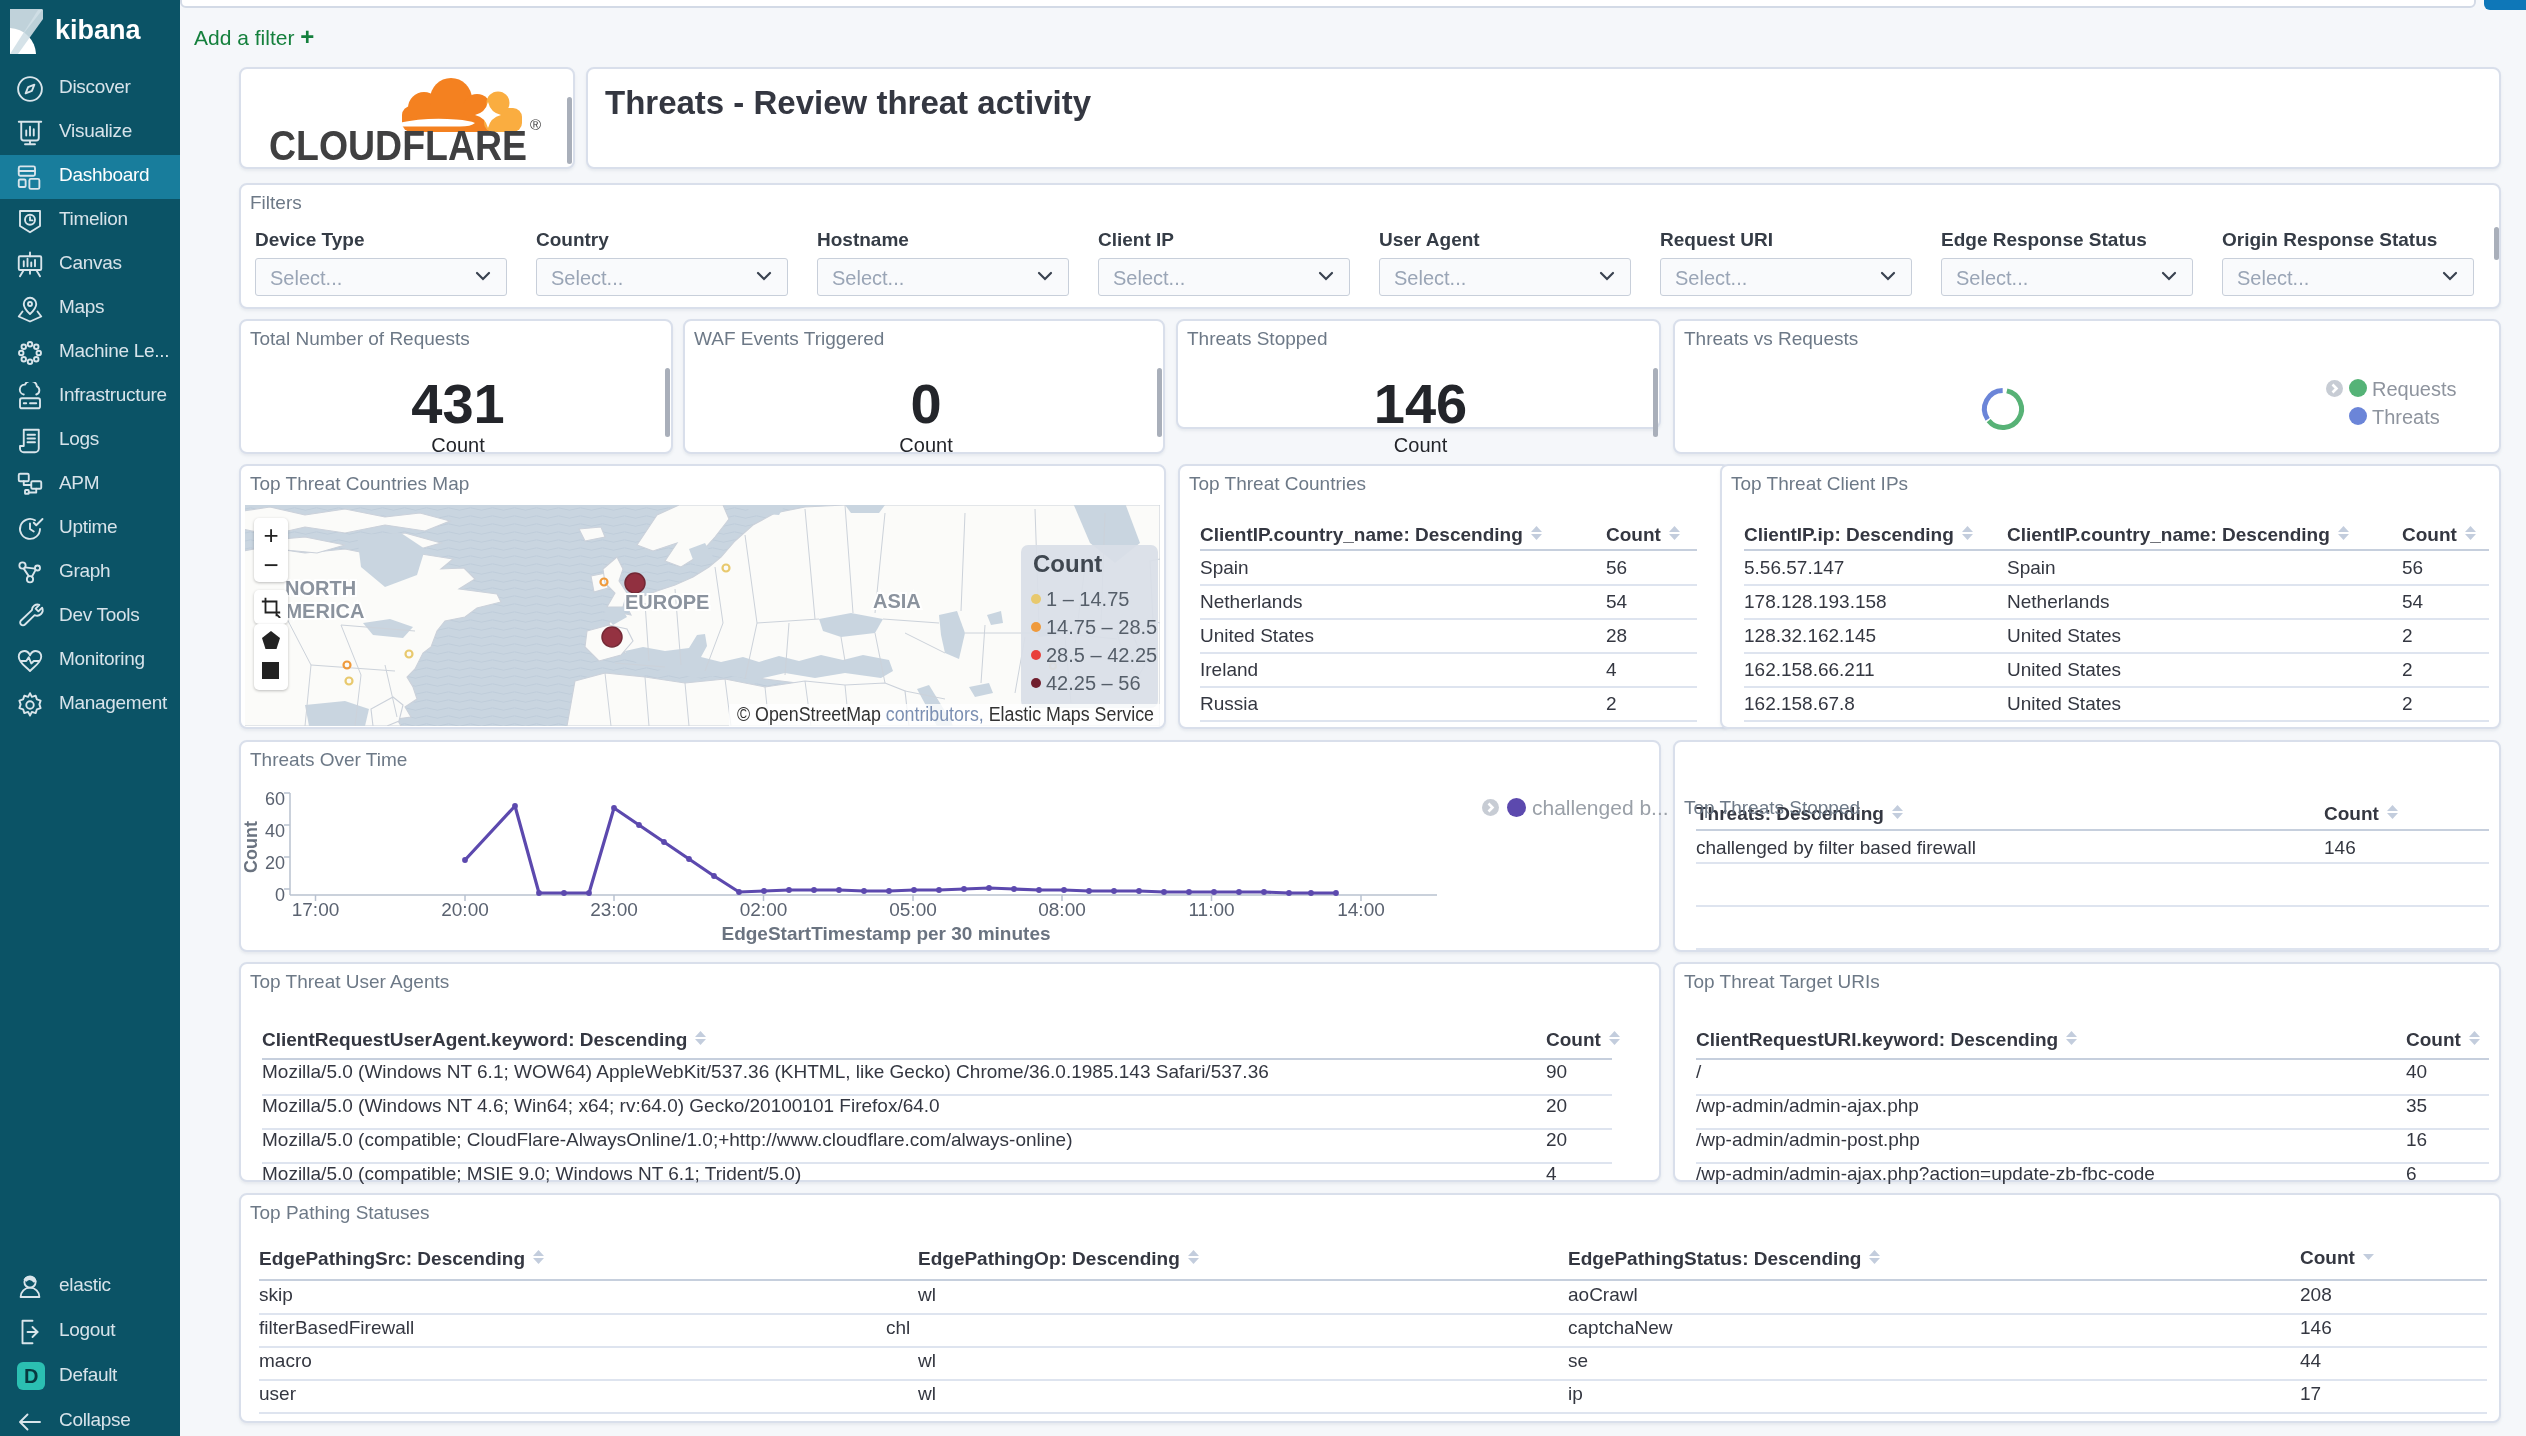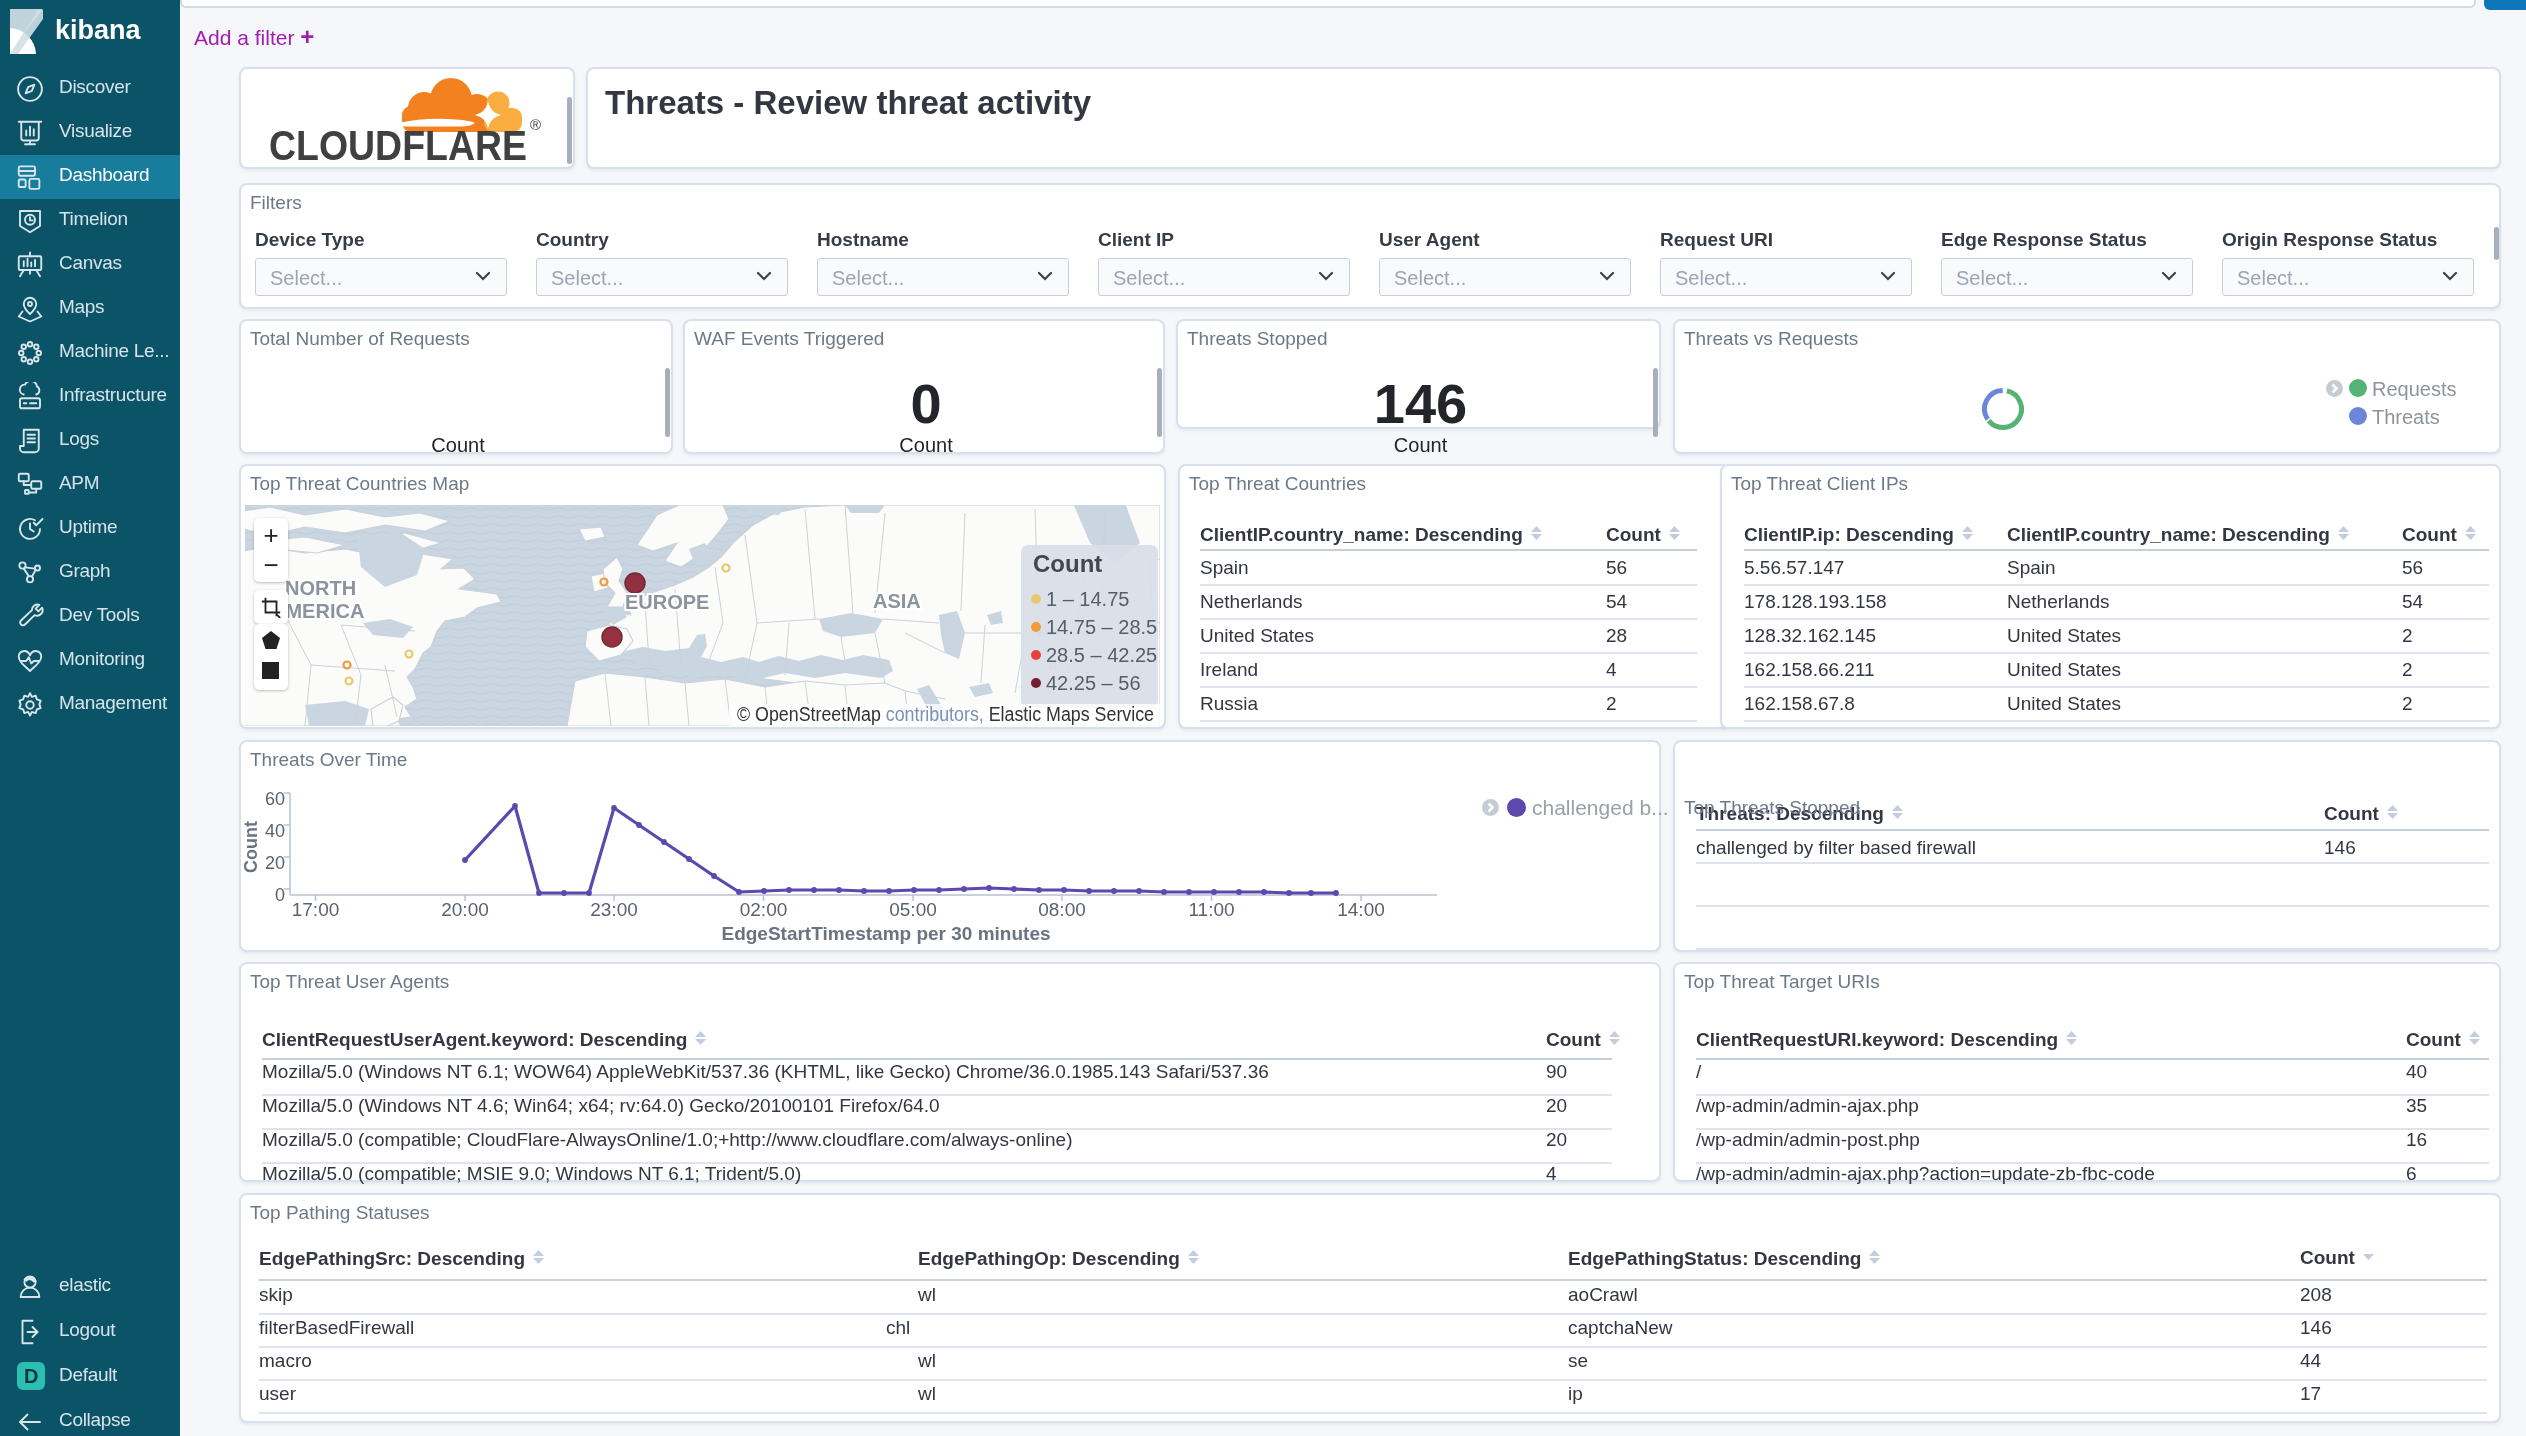--- a/index.html
+++ b/index.html
@@ -170,21 +170,21 @@
     </div>
 <div class="navitem" style="top:1400px;">
       <svg style="position:absolute;left:15px;top:7px" width="30" height="30" viewBox="0 0 24 24">
         <path d="M20,12 H5 M10,6 l-6,6 l6,6" stroke="#d9e5eb" stroke-width="1.5" fill="none" stroke-linecap="round" stroke-linejoin="round"></path>
       </svg>
       <div class="lbl">Collapse</div>
     </div>
 </div>
 <div style="position:absolute;left:180px;top:-20px;width:2296px;height:28px;background:#fff;border:2px solid #d3dae6;border-radius:6px;"></div>
 <div style="position:absolute;left:2484px;top:-20px;width:60px;height:30px;background:#0e77b8;border-radius:6px;"></div>
-<div style="position:absolute;left:194px;top:23px;font-size:21px;color:#a21caf;">Add a filter <span style="font-weight:bold;font-size:24px;">+</span></div>
+<div style="position:absolute;left:194px;top:23px;font-size:21px;color:#15803d;">Add a filter <span style="font-weight:bold;font-size:24px;">+</span></div>
 <div class="panel" style="left:239px;top:67px;width:336px;height:102px;">
 <svg style="position:absolute;left:28px;top:1px" width="282" height="98" viewBox="0 0 282 98">
   <g transform="translate(127,6)">
     <rect x="6" y="30" width="92" height="26" rx="9" fill="#f48120"></rect>
     <circle cx="28" cy="32" r="16" fill="#f48120"></circle>
     <circle cx="55" cy="23" r="21" fill="#f48120"></circle>
     <circle cx="81" cy="32" r="14" fill="#f48120"></circle>
     <circle cx="102" cy="27" r="11.5" fill="#faad40"></circle>
     <rect x="88" y="32" width="38" height="24" rx="9" fill="#faad40"></rect>
     <path d="M2,47 Q30,41 60,43.5 Q74,44.5 79,47 Q75,50.5 64,50.5 L7,50.5 Q1,50 2,47 Z" fill="#ffffff"></path>
@@ -253,20 +253,21 @@
 <div class="selectbox" style="left:1981px;top:73px;width:252px;">
       <div class="ph">Select...</div>
     <svg class="chev" width="18" height="13" viewBox="0 0 18 13">
         <path d="M3,3 l6,6 l6,-6" stroke="#3a4250" stroke-width="2.2" fill="none" stroke-linecap="round"></path>
       </svg>
     </div>
 <div class="scrollbar" style="left:2253px;top:42px;height:33px;"></div>
 </div>
 <div class="panel" style="left:239px;top:319px;width:434px;height:135px;">
     <div class="ptitle" style="left:9px;top:7px;">Total Number of Requests</div>
+    <div style="position:absolute;left:0;top:50px;width:434px;text-align:center;font-size:56px;font-weight:bold;color:#23252a;">431</div>
     <div style="position:absolute;left:0;top:113px;width:434px;text-align:center;font-size:20px;color:#23252a;">Count</div>
     <div class="scrollbar" style="left:424px;top:47px;height:69px;"></div>
   </div>
 <div class="panel" style="left:683px;top:319px;width:482px;height:135px;">
     <div class="ptitle" style="left:9px;top:7px;">WAF Events Triggered</div>
     <div style="position:absolute;left:0;top:50px;width:482px;text-align:center;font-size:56px;font-weight:bold;color:#23252a;">0</div>
     <div style="position:absolute;left:0;top:113px;width:482px;text-align:center;font-size:20px;color:#23252a;">Count</div>
     <div class="scrollbar" style="left:472px;top:47px;height:69px;"></div>
   </div>
 <div class="panel" style="left:1176px;top:319px;width:485px;height:110px;">

